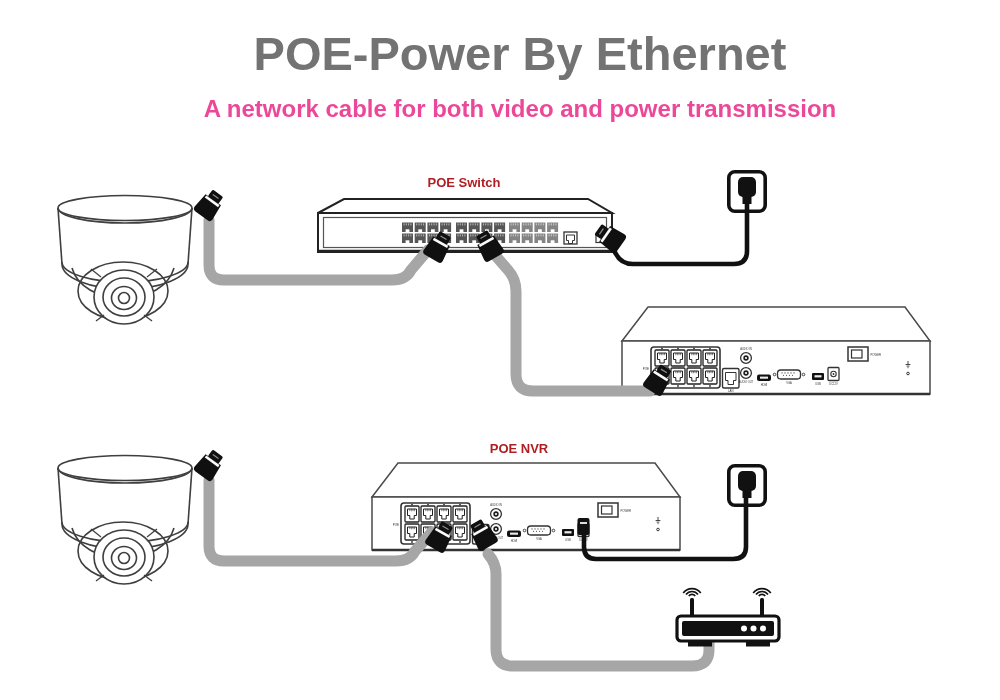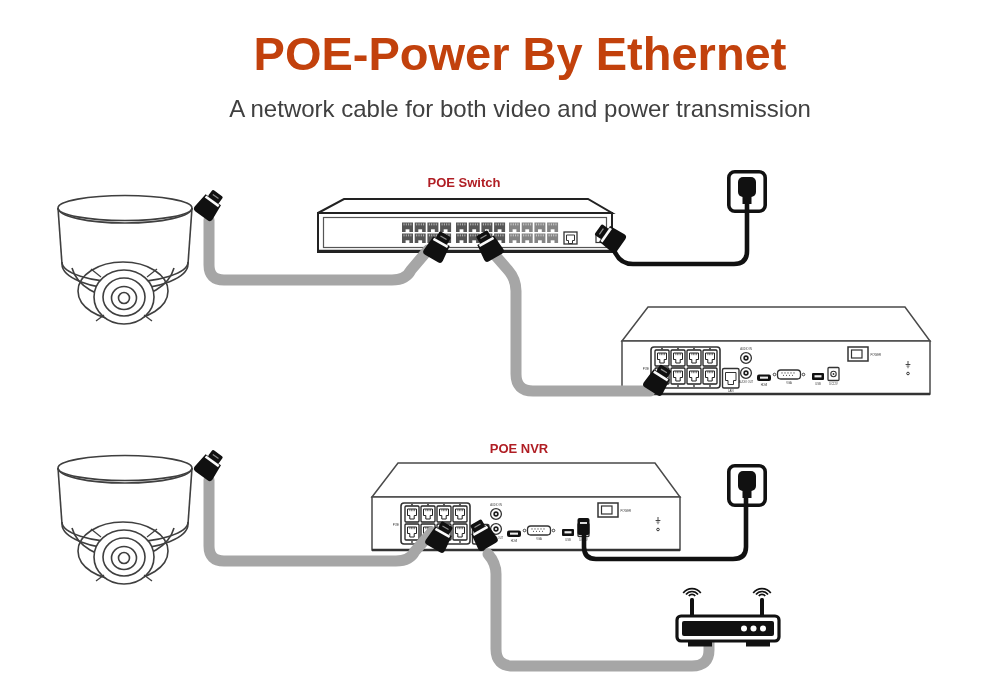--- a/index.html
+++ b/index.html
@@ -2,25 +2,25 @@
 <html><head>
 <meta charset="utf-8">
 <style>
   html,body{margin:0;padding:0;background:#ffffff;}
   .page{
     position:relative;width:1000px;height:700px;background:#ffffff;overflow:hidden;
     font-family:"Liberation Sans", sans-serif;
   }
   .title{
     position:absolute;left:40px;top:28px;width:960px;text-align:center;
-    font-size:47px;line-height:52px;font-weight:bold;color:#c2410c;letter-spacing:0px;
+    font-size:47px;line-height:52px;font-weight:bold;color:#737373;letter-spacing:0px;
   }
   .subtitle{
     position:absolute;left:40px;top:94px;width:960px;text-align:center;
-    font-size:24px;line-height:30px;font-weight:400;color:#404040;
+    font-size:24px;line-height:30px;font-weight:700;color:#ec4899;
   }
   .dev-label{
     position:absolute;width:200px;text-align:center;
     font-size:13px;line-height:22px;font-weight:bold;color:#B01E24;
   }
   .label-switch{left:364px;top:172px;}
   .label-nvr{left:419px;top:438px;}
   svg{position:absolute;left:0;top:0;}
   svg text{font-family:"Liberation Sans", sans-serif;fill:#333;}
 </style>

